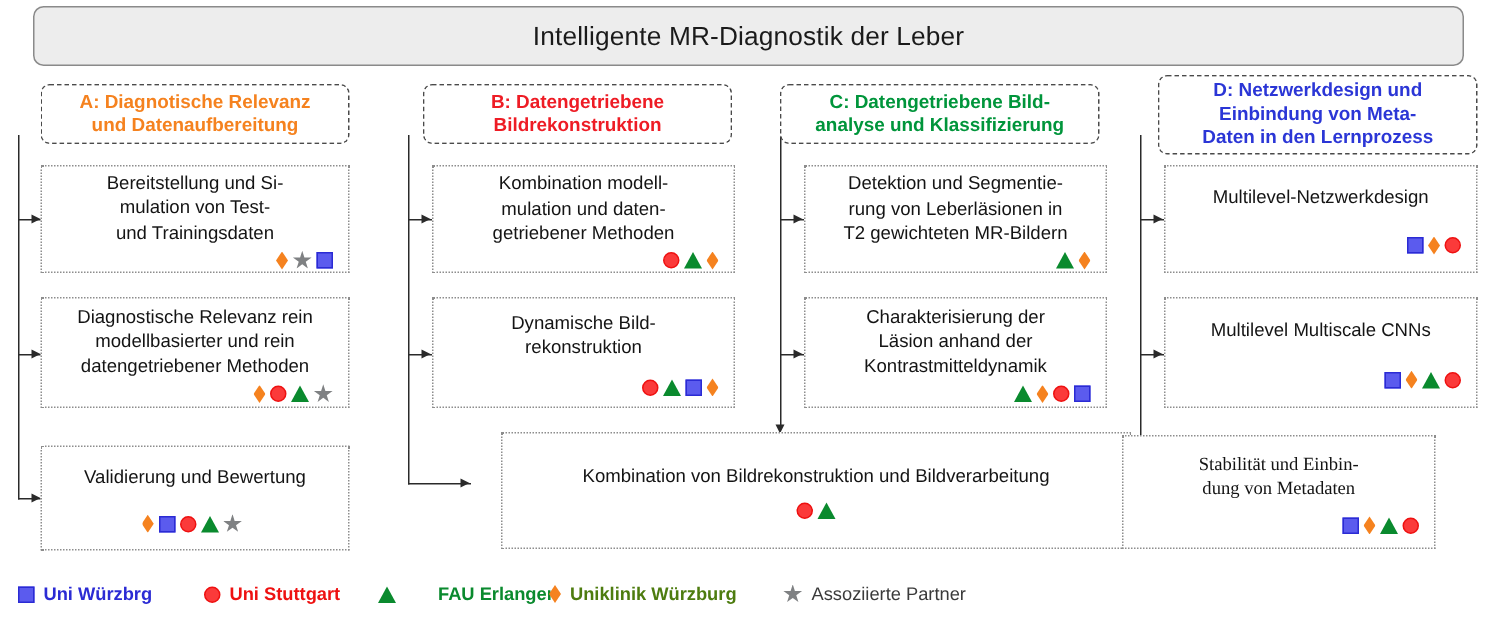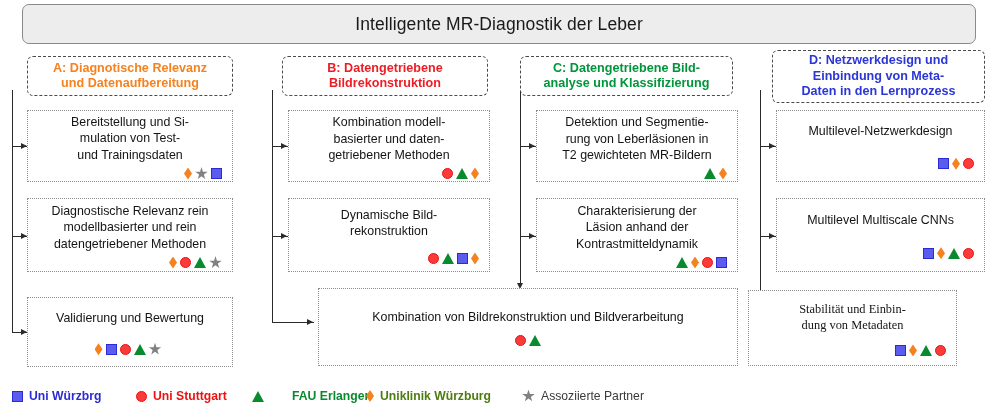--- a/index.html
+++ b/index.html
@@ -236,21 +236,21 @@
       <span class="mk mk-square"></span>
       <span class="mk mk-circle"></span>
       <span class="mk mk-triangle"></span>
       <span class="mk mk-star"></span>
     </div>
   </div>
 
   <div class="box" style="left:288px;top:110px;width:202px;height:72px;">
     <div class="box-text">
       <span>Kombination modell-</span><br>
-      <span>basierter und daten-</span><br>
+      <span>mulation und daten-</span><br>
       <span>getriebener Methoden</span>
     </div>
     <div class="markers">
       <span class="mk mk-circle"></span>
       <span class="mk mk-triangle"></span>
       <span class="mk mk-diamond"></span>
     </div>
   </div>
 
   <div class="box" style="left:288px;top:198px;width:202px;height:74px;">
@@ -285,21 +285,21 @@
       <span>Kontrastmitteldynamik</span>
     </div>
     <div class="markers">
       <span class="mk mk-triangle"></span>
       <span class="mk mk-diamond"></span>
       <span class="mk mk-circle"></span>
       <span class="mk mk-square"></span>
     </div>
   </div>
 
-  <div class="box center" style="left:318px;top:288px;width:420px;height:78px;">
+  <div class="box center" style="left:334px;top:288px;width:420px;height:78px;">
     <div class="box-text">
       <span>Kombination von Bildrekonstruktion und Bildverarbeitung</span>
     </div>
     <div class="markers">
       <span class="mk mk-circle"></span>
       <span class="mk mk-triangle"></span>
     </div>
   </div>
 
   <div class="box" style="left:776px;top:110px;width:209px;height:72px;">

